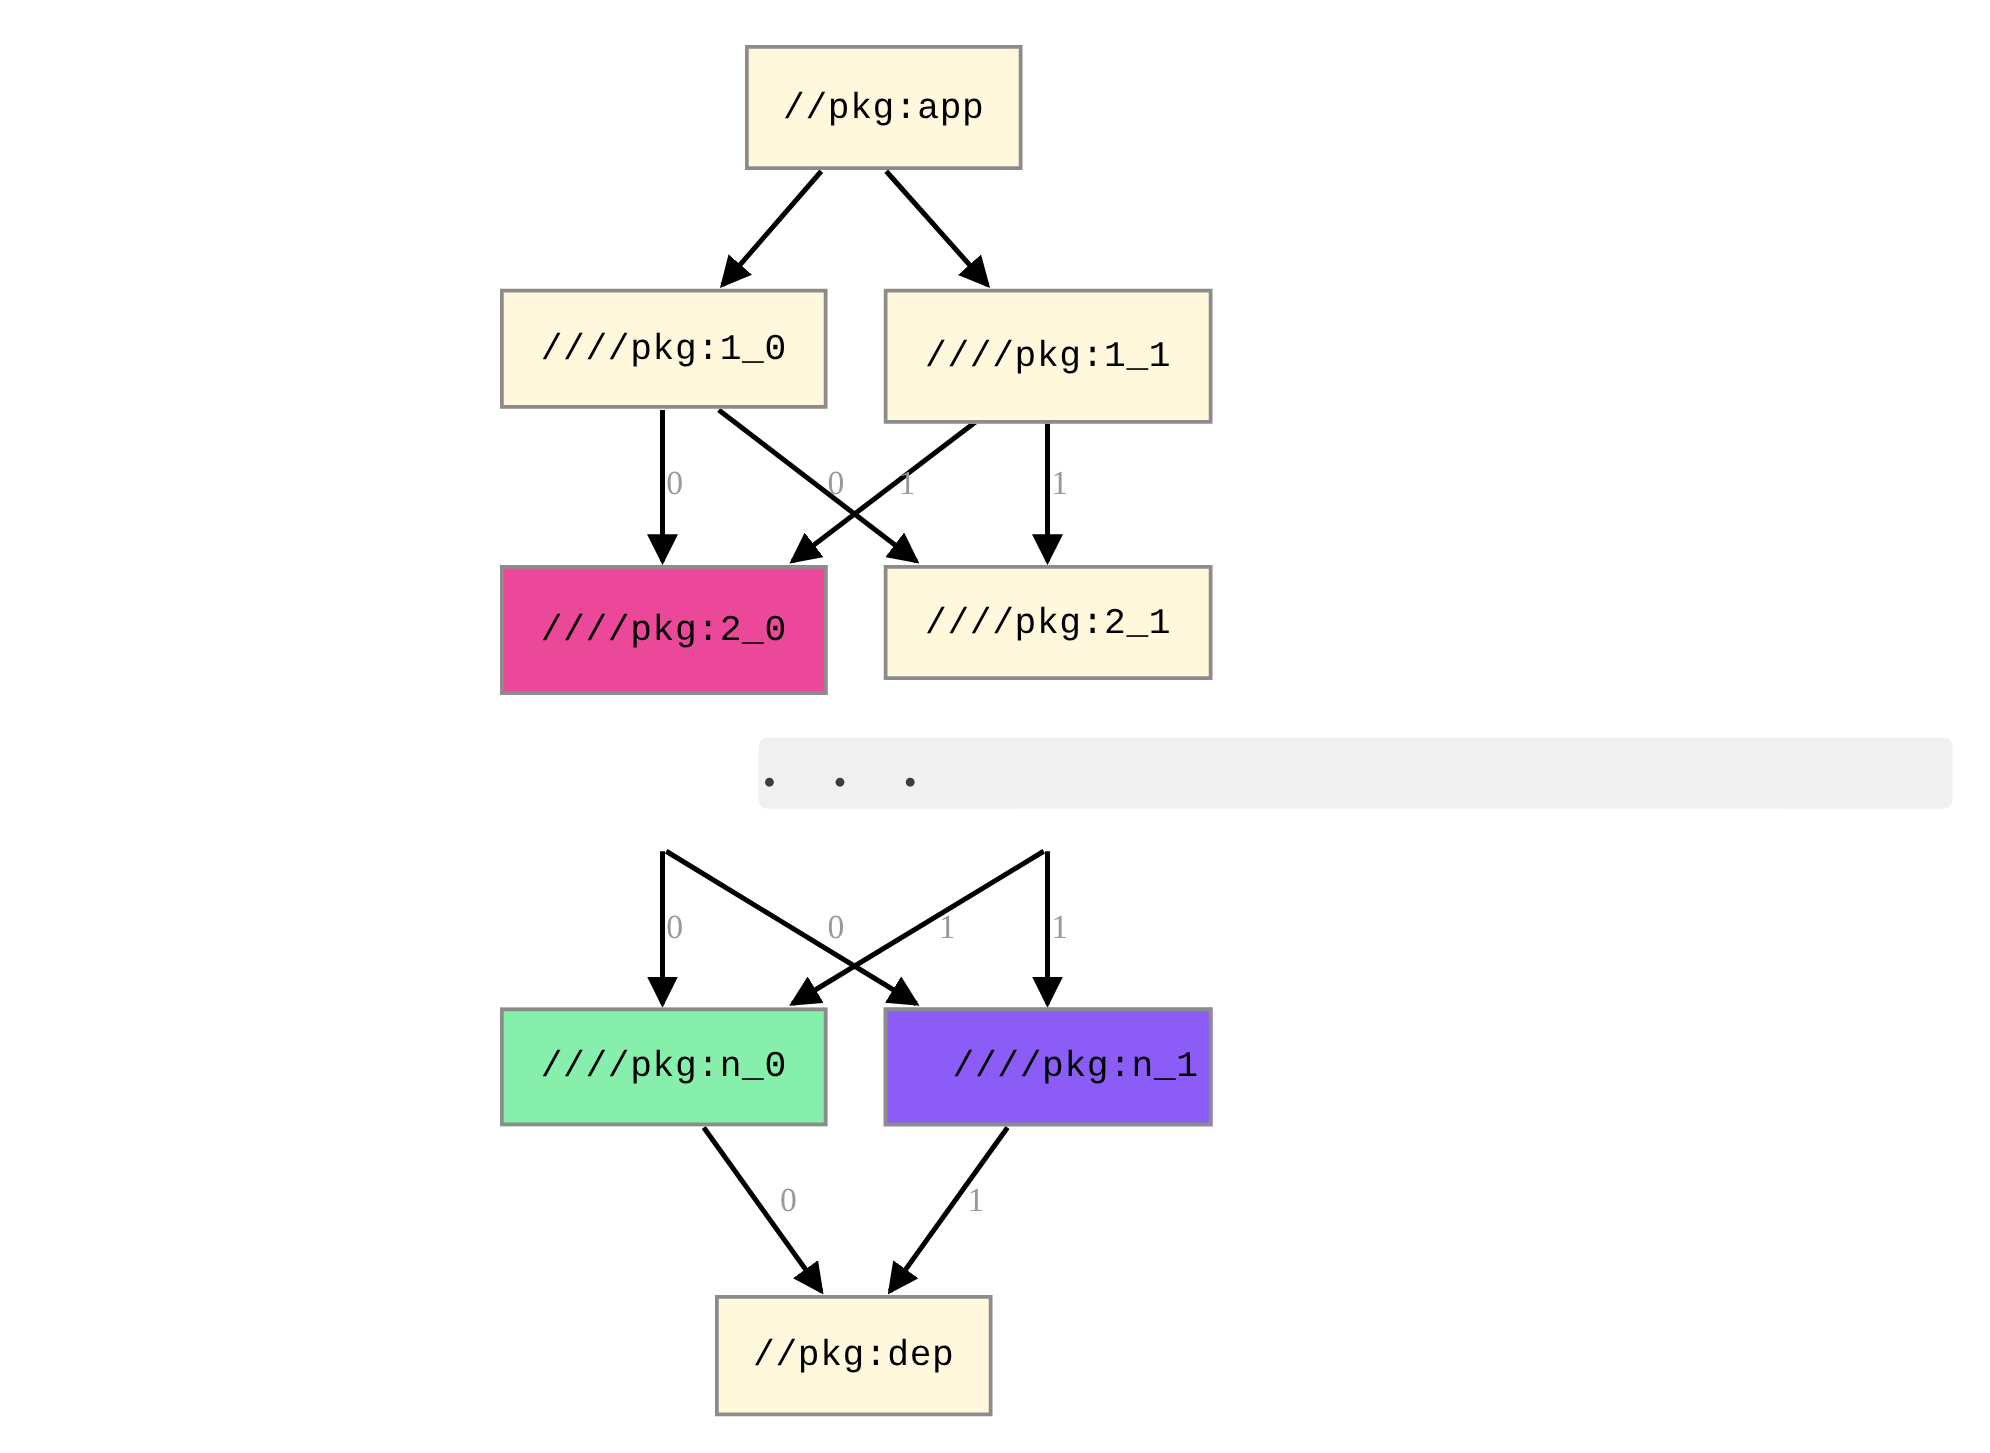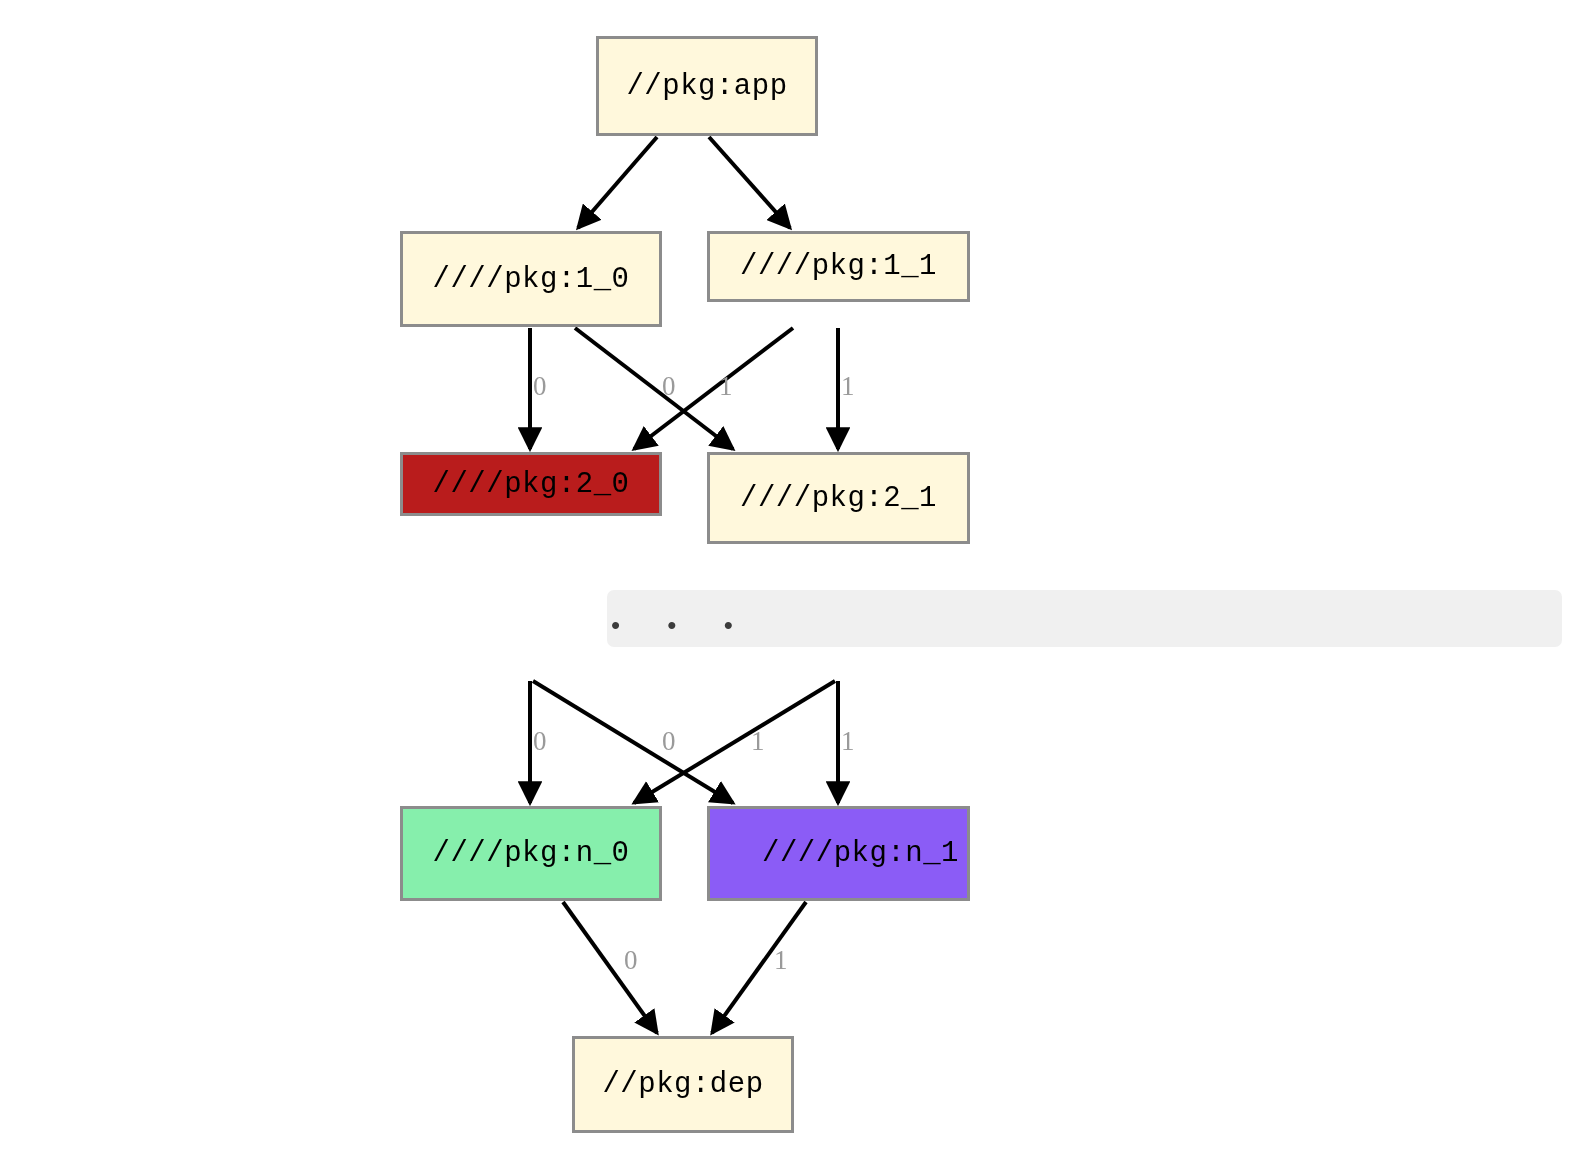--- a/index.html
+++ b/index.html
@@ -92,24 +92,24 @@
       </g>
   </svg>
 
   <div id="nodes-layer">
       <div class="node-box" style="left: 572px; top: 36px; width: 222px; height: 100px; background: rgb(255, 248, 220); border-color: rgb(140, 140, 140); margin-left: 24px;">
         <span class="node-label">//pkg:app</span>
       </div>
       <div class="node-box" style="left: 400px; top: 231px; width: 262px; height: 96px; background: rgb(255, 248, 220); border-color: rgb(140, 140, 140);">
         <span class="node-label">////pkg:1_0</span>
       </div>
-      <div class="node-box" style="left: 707px; top: 231px; width: 263px; height: 71px; background: rgb(255, 248, 220); border-color: rgb(140, 140, 140);">
+      <div class="node-box" style="left: 707px; top: 231px; width: 263px; height: 108px; background: rgb(255, 248, 220); border-color: rgb(140, 140, 140);">
         <span class="node-label">////pkg:1_1</span>
       </div>
-      <div class="node-box" style="left: 400px; top: 452px; width: 262px; height: 64px; background: #b91c1c; border-color: rgb(140, 140, 140);">
+      <div class="node-box" style="left: 400px; top: 452px; width: 262px; height: 104px; background: #ec4899; border-color: rgb(140, 140, 140);">
         <span class="node-label">////pkg:2_0</span>
       </div>
       <div class="node-box" style="left: 707px; top: 452px; width: 263px; height: 92px; background: rgb(255, 248, 220); border-color: rgb(140, 140, 140);">
         <span class="node-label">////pkg:2_1</span>
       </div>
       <div class="node-box" style="left: 400px; top: 806px; width: 262px; height: 95px; background: #86efac; border-color: rgb(140, 140, 140);">
         <span class="node-label">////pkg:n_0</span>
       </div>
       <div class="node-box" style="left: 707px; top: 806px; width: 263px; height: 95px; background: #8b5cf6; border-color: rgb(140, 140, 140); padding-left: 44px;">
         <span class="node-label">////pkg:n_1</span>

